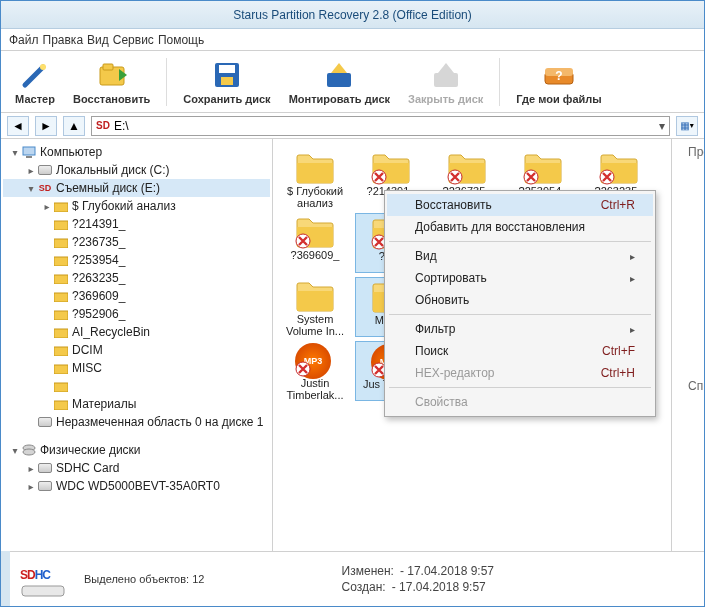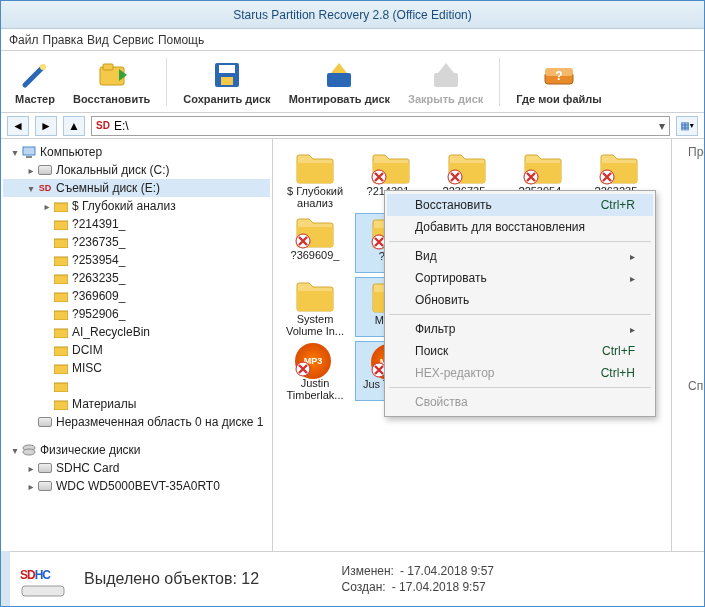--- a/index.html
+++ b/index.html
@@ -30,28 +30,28 @@
 .fitem { width: 72px; height: 60px; display: flex; flex-direction: column; align-items: center; justify-content: flex-start; padding-top: 2px; }
 .fitem.sel { background: #cde6f7; border: 1px solid #7ab6e3; }
 .fitem .fic { width: 40px; height: 34px; position: relative; }
 .fitem .flbl { font-size: 11px; text-align: center; color: #222; line-height: 12px; max-height: 24px; overflow: hidden; width: 68px; }
 .folder-svg { width: 40px; height: 34px; }
 .redx { position: absolute; left: 0; bottom: 0; width: 16px; height: 16px; }
 .mp3 { width: 36px; height: 36px; border-radius: 50%; background: radial-gradient(#ff7a00,#cc3b00); display: flex; align-items: center; justify-content: center; color: #fff; font-size: 9px; font-weight: bold; }
 .ctxmenu { position: absolute; left: 384px; top: 190px; width: 272px; background: #f5f5f5; border: 1px solid #a8a8a8; box-shadow: 2px 3px 6px rgba(0,0,0,0.25); z-index: 50; padding: 3px 2px; }
 .ctxmenu .mi { height: 22px; display: flex; align-items: center; padding: 0 18px 0 28px; color: #222; position: relative; }
 .ctxmenu .mi.hl { background: #d6e8f7; }
-.ctxmenu .mi .sc { margin-left: auto; color: #14532d; }
+.ctxmenu .mi .sc { margin-left: auto; color: #7f1d1d; }
 .ctxmenu .mi .arr { margin-left: auto; color: #555; font-size: 10px; }
 .ctxmenu .mi.dis { color: #9a9a9a; }
 .ctxmenu .msep { height: 1px; background: #d0d0d0; margin: 3px 2px; }
 .statusbar { height: 55px; background: #fff; border-top: 1px solid #d0d0d0; display: flex; align-items: center; padding: 4px 10px; gap: 18px; margin-left: 9px; }
 .sdhc { font-size: 22px; font-weight: bold; letter-spacing: -1px; }
 .sdhc .sd { color: #cc2020; } .sdhc .hc { color: #2060cc; }
-.statusbar .sline { font-size: 16px; color: #333; }
+.statusbar .sline { font-size: 11px; color: #333; }
 .statusbar .smeta { display: flex; flex-direction: column; gap: 2px; margin-left: auto; margin-right: 200px}
 .statusbar .smeta div { display: flex; gap: 6px; font-size: 11px; color: #444; }
 
 .i-folder { width: 14px; height: 11px; }
 .i-drive { width: 14px; height: 10px; background: linear-gradient(#eee,#ccc); border: 1px solid #888; border-radius: 2px; }
 .i-pc { width: 14px; height: 12px; }
 </style>
 </head>
 <body>
 

